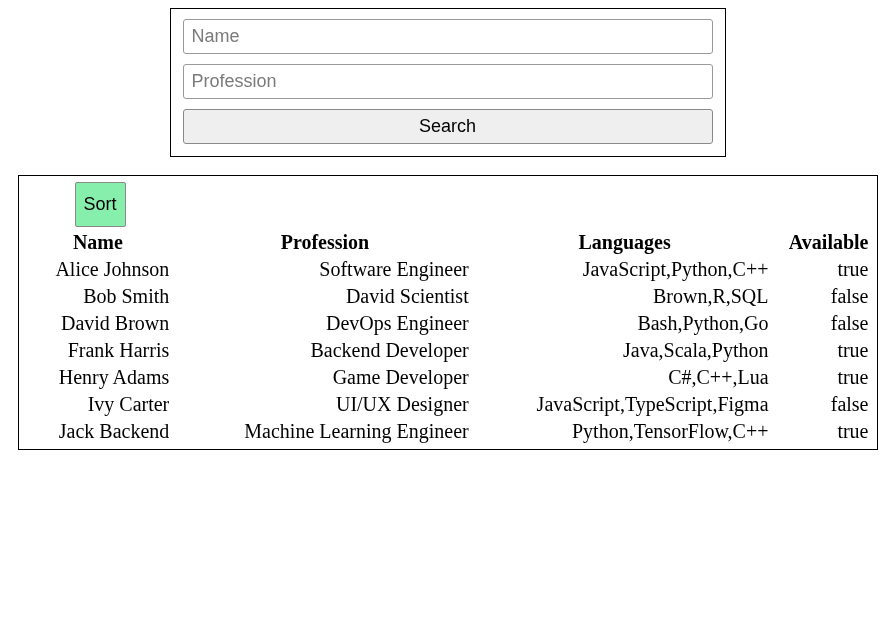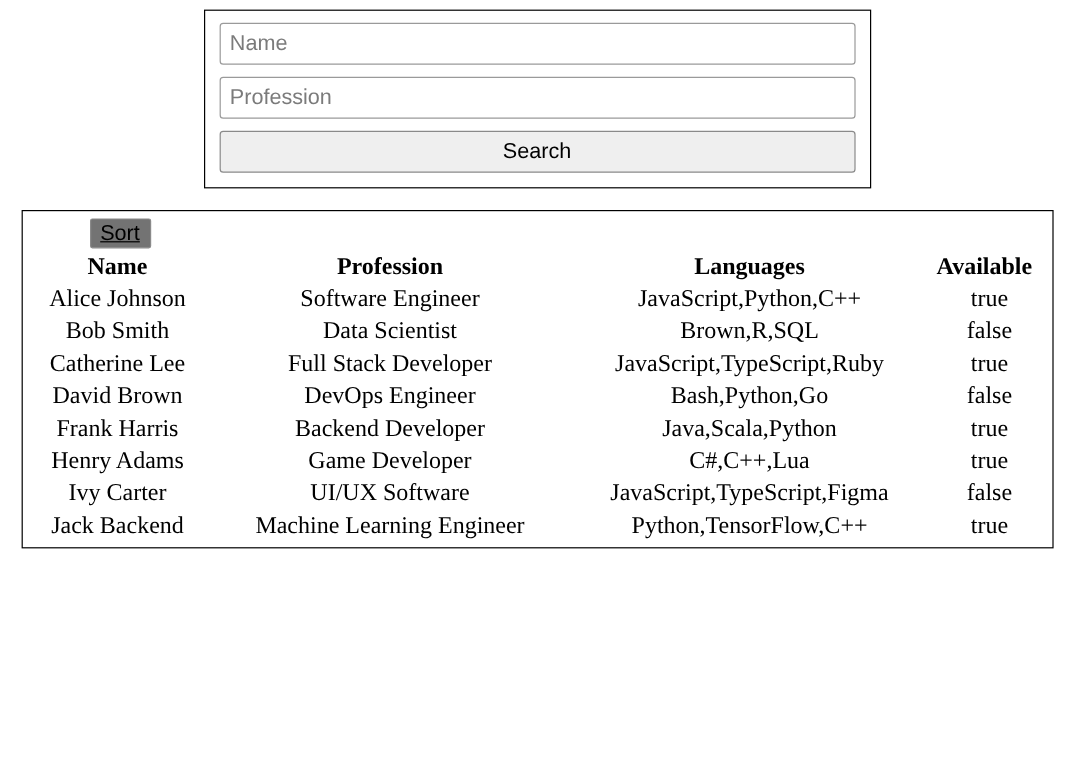--- a/index.html
+++ b/index.html
@@ -48,42 +48,41 @@
       border: 1.5px solid #000;
       padding: 6px 2px 4px 2px;
     }
     .sort-row {
       padding-left: 54px;
       margin-bottom: 2px;
     }
     .sort-btn {
       font-family: Arial, Helvetica, sans-serif;
       font-size: 18px;
-      padding: 1px 8px;
+      padding: 11px 8px;
       border: 1px solid #8a8a8a;
-      background: #737373;
+      background: #86efac;
       border-radius: 2px;
       cursor: pointer;
-      text-decoration: underline;
     }
     table {
       border-collapse: collapse;
       width: 100%;
     }
     th, td {
-      text-align: center;
+      text-align: right;
       padding: 2px 6px;
       vertical-align: top;
     }
     th {
       font-weight: bold;
       text-align: center;
     }
     th:last-child {
-      text-align: left;
+      text-align: right;
     }
     .col-name { width: 155px; }
     .col-prof { width: 300px; }
     .col-lang { width: 300px; text-align: center; }
     .col-avail { width: 100px; }
   </style>
 </head>
 <body>
 
 <div class="search-box">
@@ -107,29 +106,23 @@
     </thead>
     <tbody id="rows-body">
         <tr>
           <td>Alice Johnson</td>
           <td>Software Engineer</td>
           <td>JavaScript,Python,C++</td>
           <td>true</td>
         </tr>
         <tr>
           <td>Bob Smith</td>
-          <td>Data Scientist</td>
+          <td>David Scientist</td>
           <td>Brown,R,SQL</td>
           <td>false</td>
-        </tr>
-        <tr>
-          <td>Catherine Lee</td>
-          <td>Full Stack Developer</td>
-          <td>JavaScript,TypeScript,Ruby</td>
-          <td>true</td>
         </tr>
         <tr>
           <td>David Brown</td>
           <td>DevOps Engineer</td>
           <td>Bash,Python,Go</td>
           <td>false</td>
         </tr>
         <tr>
           <td>Frank Harris</td>
           <td>Backend Developer</td>
@@ -137,21 +130,21 @@
           <td>true</td>
         </tr>
         <tr>
           <td>Henry Adams</td>
           <td>Game Developer</td>
           <td>C#,C++,Lua</td>
           <td>true</td>
         </tr>
         <tr>
           <td>Ivy Carter</td>
-          <td>UI/UX Software</td>
+          <td>UI/UX Designer</td>
           <td>JavaScript,TypeScript,Figma</td>
           <td>false</td>
         </tr>
         <tr>
           <td>Jack Backend</td>
           <td>Machine Learning Engineer</td>
           <td>Python,TensorFlow,C++</td>
           <td>true</td>
         </tr>
       </tbody>

